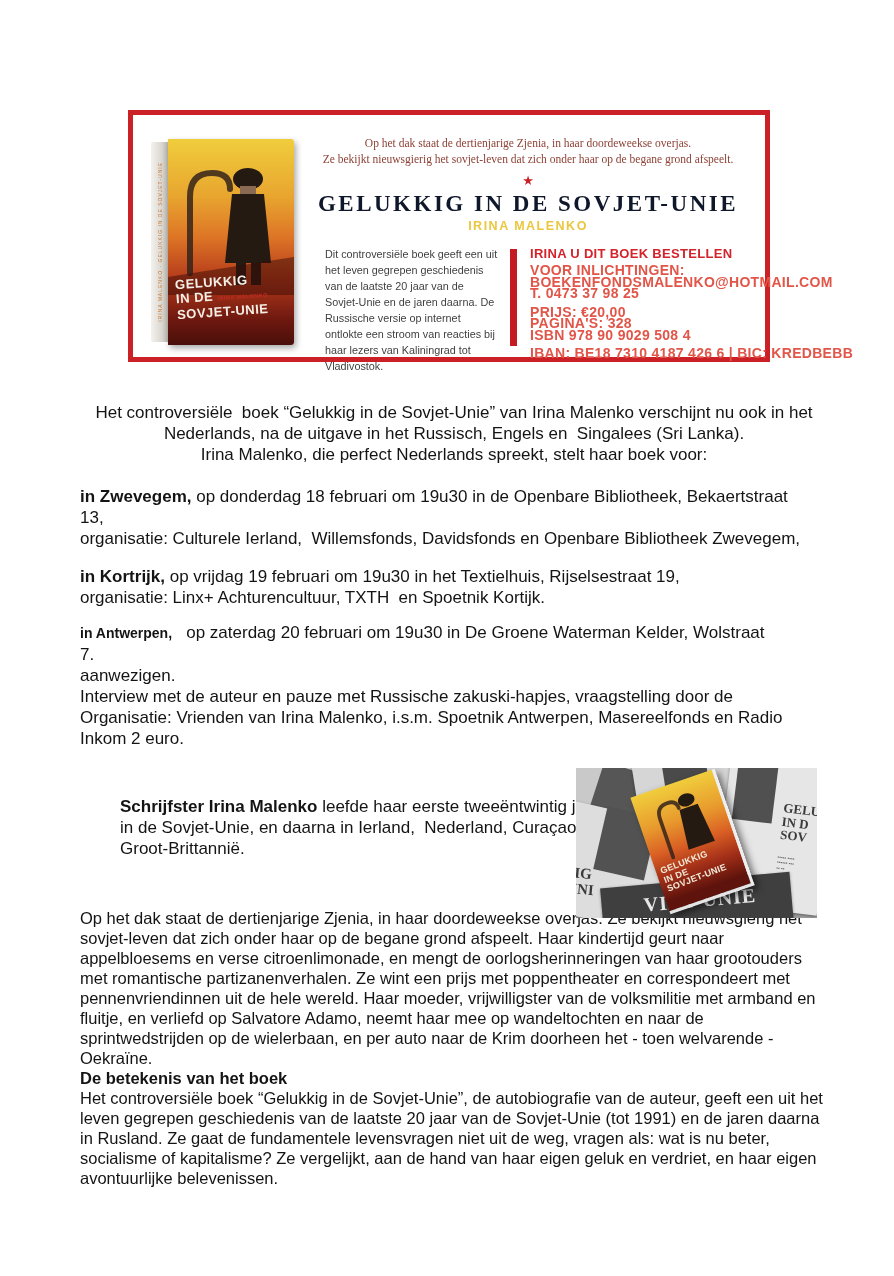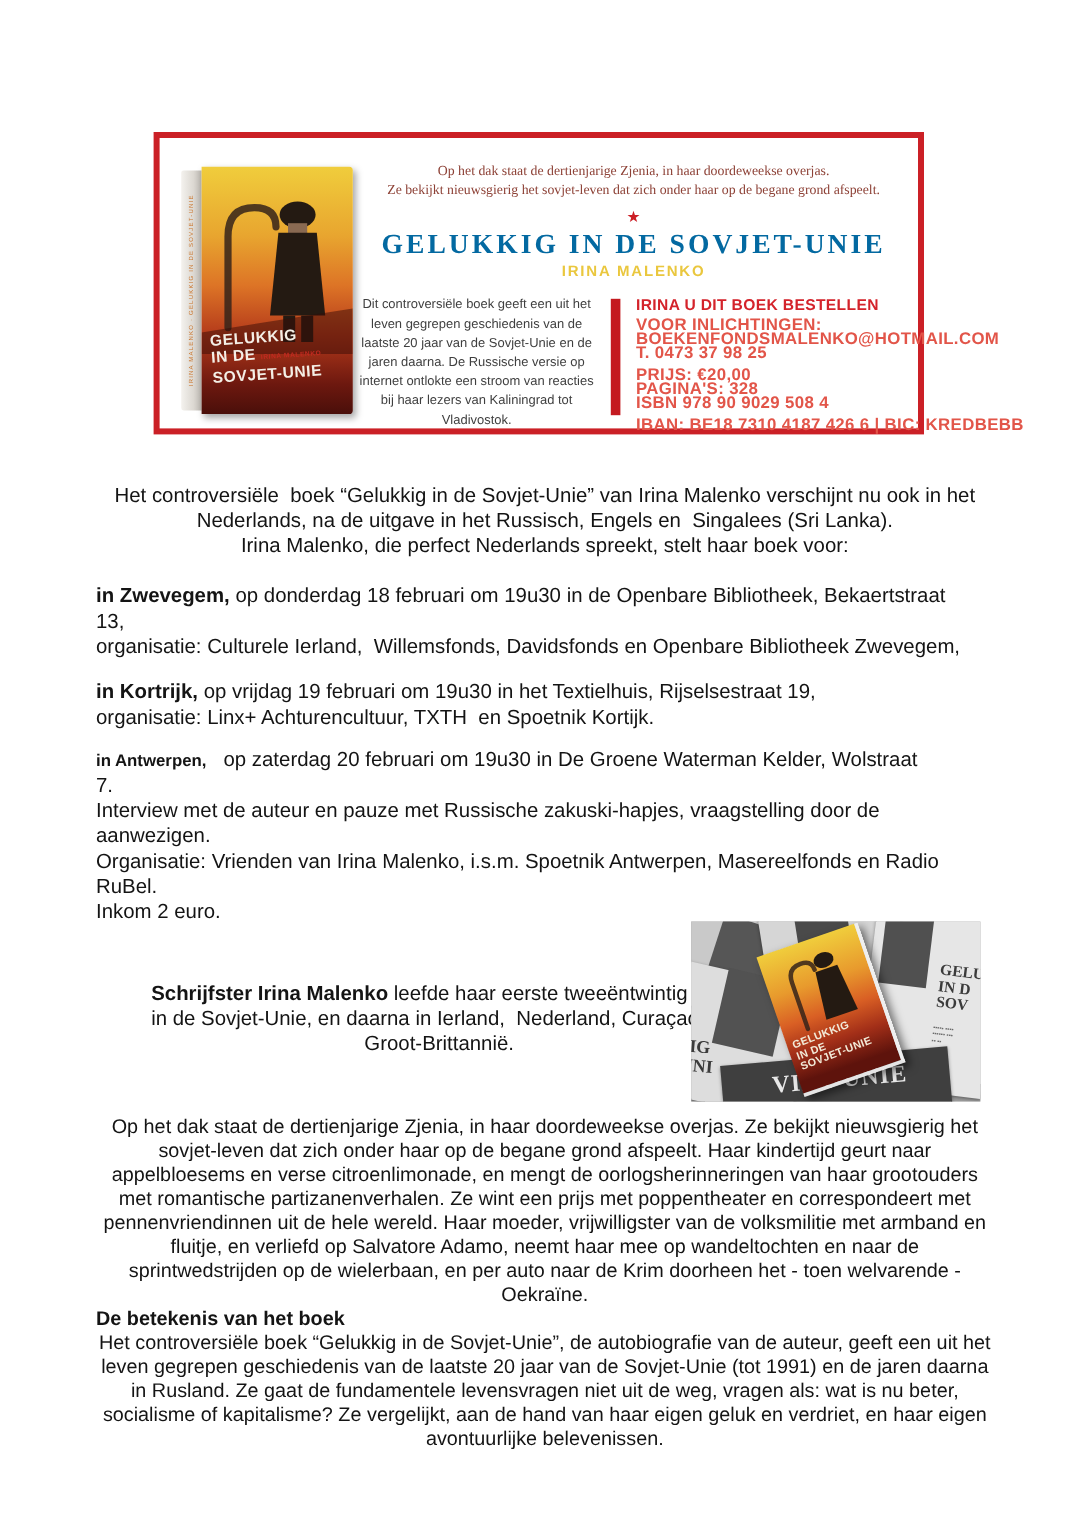--- a/index.html
+++ b/index.html
@@ -19,36 +19,36 @@
                  background:linear-gradient(180deg,#f0cd3c 0%,#e8a52f 28%,#dd7426 48%,#b43a1b 68%,#6d180f 88%,#4a0f0a 100%);
                  box-shadow:2px 3px 6px rgba(0,0,0,.35);overflow:hidden;}
   .coverArt{position:absolute;left:0;top:6px;width:126px;height:150px;}
   .coverTitle{position:absolute;left:8px;bottom:26px;transform:rotate(-4deg);
               color:#f4efe6;font-weight:bold;font-size:13px;line-height:14px;letter-spacing:.5px;}
   .coverAuthor{font-size:5.5px;color:#c22a20;letter-spacing:.5px;font-weight:bold;}
 
   .bannerRight{position:absolute;left:165px;top:20px;width:460px;text-align:center;}
   .bquote{font-family:"Liberation Serif",serif;color:#8d4136;font-size:11.5px;line-height:16px;}
   .bstar{color:#cc1f26;font-size:13px;line-height:14px;margin-top:7px;}
-  .btitle{font-family:"Liberation Serif",serif;font-weight:bold;color:#0369a1;
+  .btitle{font-family:"Liberation Serif",serif;font-weight:bold;color:#0f172a;
           font-size:23px;letter-spacing:2.5px;margin-top:3px;white-space:nowrap;}
   .bauthor{color:#eac73e;font-weight:bold;font-size:12.5px;letter-spacing:1.5px;margin-top:2px;}
   .brow{display:flex;justify-content:center;margin-top:13px;}
-  .bdesc{width:208px;text-align:center;font-size:10.8px;line-height:16px;color:#3f3f3f;}
+  .bdesc{width:208px;text-align:left;font-size:10.8px;line-height:16px;color:#3f3f3f;padding-left:27px;}
   .bbar{width:8px;height:97px;background:#c41a20;margin:3px 13px 0 13px;}
   .border-info{width:228px;text-align:left;}
   .oheading{color:#d4232b;font-weight:bold;font-size:13px;letter-spacing:.3px;margin-bottom:4px;white-space:nowrap;}
   .oline{color:#e25549;font-size:14px;line-height:11.5px;letter-spacing:.3px;font-weight:bold;white-space:nowrap;}
   .ogroup{margin-bottom:7px;}
 
   
   .doc{position:absolute;left:80px;top:402px;width:748px;font-size:17px;line-height:21px;}
   .center{text-align:center;}
   .nw{white-space:pre;}
-  .pre{white-space:pre-wrap;text-align:center;}
+  .pre{white-space:pre-wrap;}
   .evt{margin-top:21px;}
   .evt2{margin-top:17px;}
   .evt3{margin-top:14px;}
   .lead{font-weight:bold;}
   .lead-big{font-weight:bold;font-size:14px;}
   .authorNote{margin-top:47px;width:492px;margin-left:40px;}
   .bodyText{margin-top:49px;font-size:16.5px;line-height:20px;}
   .bodyText .h{font-weight:bold;}
 
   
@@ -139,24 +139,23 @@
     </div>
 
     <div class="evt2">
       <div class="nw"><span class="lead">in Kortrijk,</span><span class="pre"> op vrijdag 19 februari om 19u30 in het Textielhuis, Rijselsestraat 19,</span></div>
       <div class="nw">organisatie: Linx+ Achturencultuur, TXTH  en Spoetnik Kortijk.</div>
     </div>
 
     <div class="evt3">
       <div class="nw"><span class="lead-big">in Antwerpen,</span><span class="pre">   op zaterdag 20 februari om 19u30 in De Groene Waterman Kelder, Wolstraat</span></div>
       <div class="nw">7.</div>
+      <div class="nw">aanwezigen.</div>
       <div class="nw">Interview met de auteur en pauze met Russische zakuski-hapjes, vraagstelling door de</div>
-      <div class="nw">aanwezigen.</div>
       <div class="nw">Organisatie: Vrienden van Irina Malenko, i.s.m. Spoetnik Antwerpen, Masereelfonds en Radio</div>
-      <div class="nw">RuBel.</div>
       <div class="nw">Inkom 2 euro.</div>
     </div>
 
     <div class="authorNote pre"><span class="lead">Schrijfster Irina Malenko</span><span> leefde haar eerste tweeëntwintig jaar in de Sovjet-Unie, en daarna in Ierland,  Nederland, Curaçao en Groot-Brittannië.</span></div>
 
     <div class="bodyText">
       <div class="pre">Op het dak staat de dertienjarige Zjenia, in haar doordeweekse overjas. Ze bekijkt nieuwsgierig het sovjet-leven dat zich onder haar op de begane grond afspeelt. Haar kindertijd geurt naar appelbloesems en verse citroenlimonade, en mengt de oorlogsherinneringen van haar grootouders met romantische partizanenverhalen. Ze wint een prijs met poppentheater en correspondeert met pennenvriendinnen uit de hele wereld. Haar moeder, vrijwilligster van de volksmilitie met armband en fluitje, en verliefd op Salvatore Adamo, neemt haar mee op wandeltochten en naar de sprintwedstrijden op de wielerbaan, en per auto naar de Krim doorheen het - toen welvarende - Oekraïne.</div>
       <div class="h">De betekenis van het boek</div>
       <div class="pre">Het controversiële boek “Gelukkig in de Sovjet-Unie”, de autobiografie van de auteur, geeft een uit het leven gegrepen geschiedenis van de laatste 20 jaar van de Sovjet-Unie (tot 1991) en de jaren daarna in Rusland. Ze gaat de fundamentele levensvragen niet uit de weg, vragen als: wat is nu beter, socialisme of kapitalisme? Ze vergelijkt, aan de hand van haar eigen geluk en verdriet, en haar eigen avontuurlijke belevenissen.</div>
     </div>

